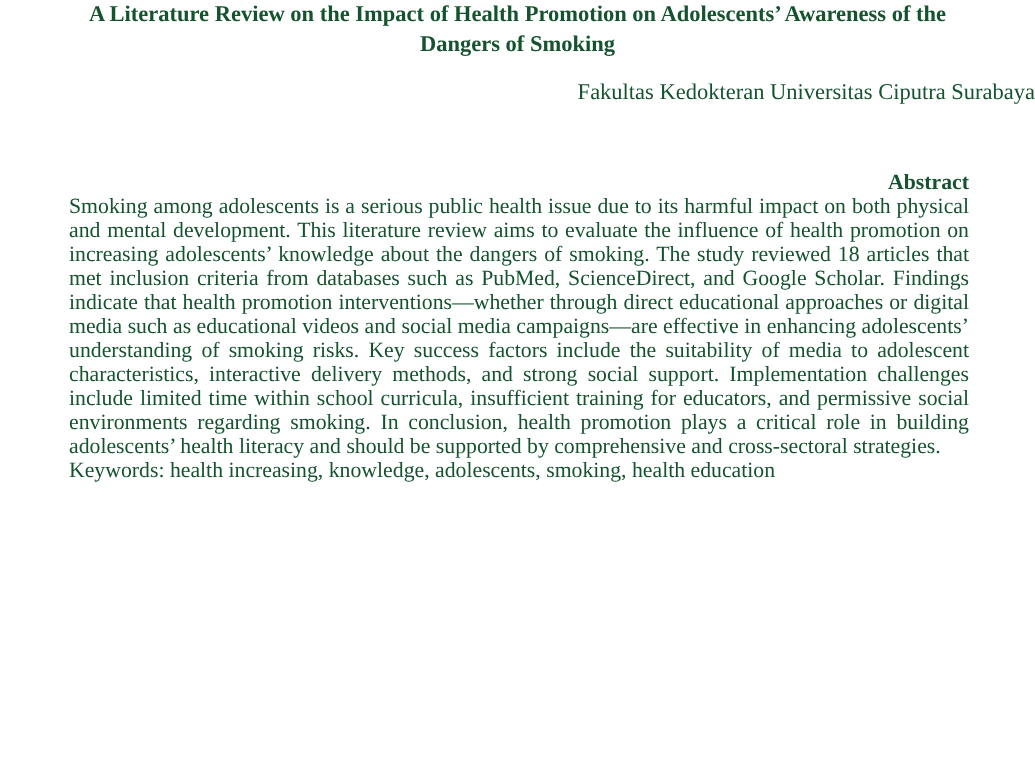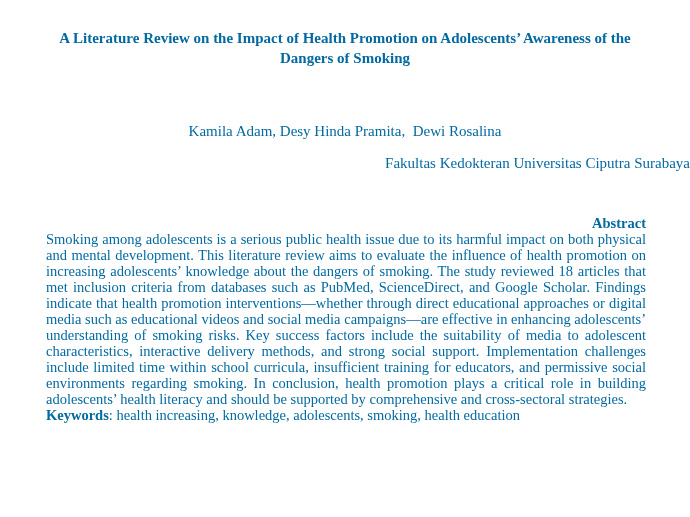--- a/index.html
+++ b/index.html
@@ -5,24 +5,23 @@
   html, body {
     margin: 0;
     padding: 0;
     background: #ffffff;
   }
   .page {
     position: relative;
     width: 690px;
     height: 517px;
     background: #ffffff;
-    color: #0369a1;
+    color: #14532d;
     font-family: "Liberation Serif", "DejaVu Serif", serif;
     box-sizing: border-box;
-    padding-top: 28px;
     overflow: hidden;
   }
   .title {
     margin: 0 auto;
     width: 620px;
     font-size: 15px;
     line-height: 20px;
     font-weight: bold;
     text-align: center;
   }
@@ -48,31 +47,30 @@
     font-weight: bold;
     text-align: right;
   }
   .abstract-body {
     text-align: justify;
   }
   .keywords-line {
     text-align: left;
   }
   .kw-label {
-    font-weight: bold;
+    font-weight: normal;
   }
 </style>
 </head>
 <body>
 
 <div class="page">
 
   <h1 class="title">A Literature Review on the Impact of Health Promotion on Adolescents’ Awareness of the Dangers of Smoking</h1>
 
-  <p class="authors">Kamila Adam, Desy Hinda Pramita,&nbsp; Dewi Rosalina</p>
 
   <p class="affiliation">Fakultas Kedokteran Universitas Ciputra Surabaya</p>
 
   <section class="abstract">
     <div class="abstract-heading">Abstract</div>
 
     <div class="abstract-body">Smoking among adolescents is a serious public health issue due to its harmful impact on both physical and mental development. This literature review aims to evaluate the influence of health promotion on increasing adolescents’ knowledge about the dangers of smoking. The study reviewed 18 articles that met inclusion criteria from databases such as PubMed, ScienceDirect, and Google Scholar. Findings indicate that health promotion interventions—whether through direct educational approaches or digital media such as educational videos and social media campaigns—are effective in enhancing adolescents’ understanding of smoking risks. Key success factors include the suitability of media to adolescent characteristics, interactive delivery methods, and strong social support. Implementation challenges include limited time within school curricula, insufficient training for educators, and permissive social environments regarding smoking. In conclusion, health promotion plays a critical role in building adolescents’ health literacy and should be supported by comprehensive and cross-sectoral strategies.</div>
 
     <div class="keywords-line"><span class="kw-label">Keywords</span><span>: health increasing, knowledge, adolescents, smoking, health education</span></div>
   </section>

